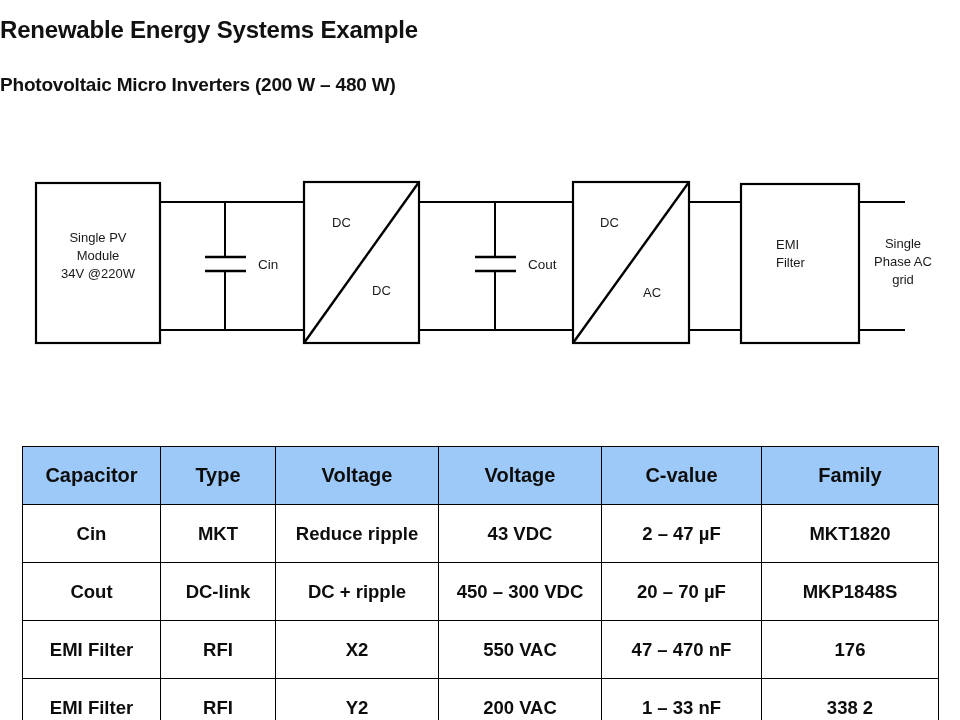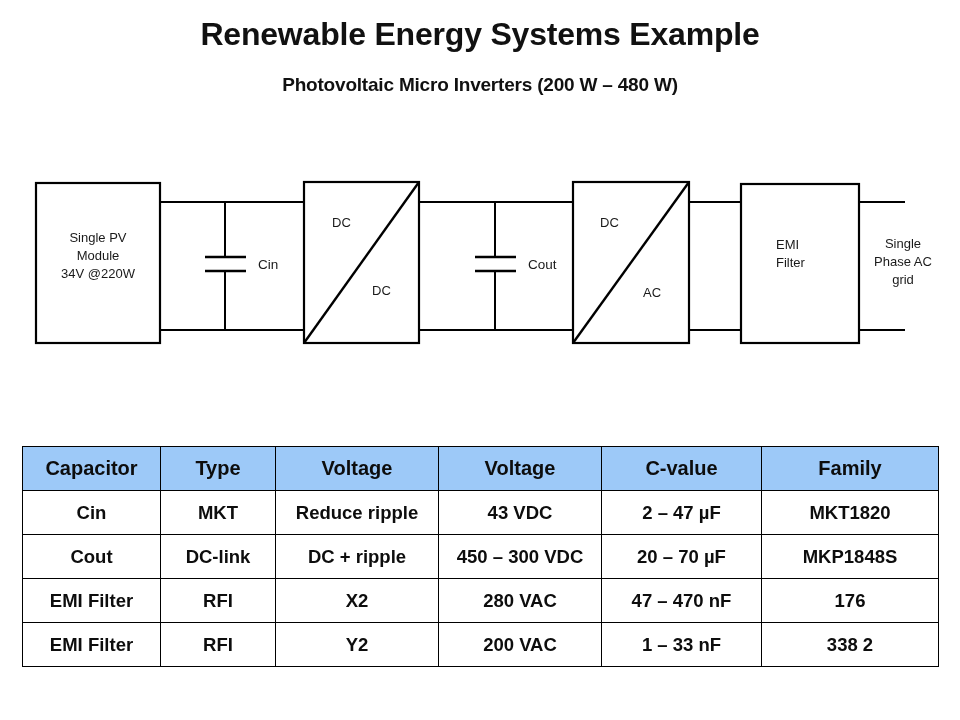--- a/index.html
+++ b/index.html
@@ -15,32 +15,31 @@
     font-family: "Liberation Sans", sans-serif;
     color: #000000;
   }
 
   
   #page-title {
     position: absolute;
     top: 16px;
     left: 0;
     width: 960px;
-    text-align: center;
-    font-size: 32px;
+    text-align: left;
+    font-size: 24px;
     font-weight: bold;
     letter-spacing: -0.2px;
     color: #111111;
   }
   #page-subtitle {
     position: absolute;
     top: 74px;
     left: 0;
     width: 960px;
-    text-align: center;
     font-size: 19px;
     font-weight: bold;
     letter-spacing: -0.2px;
     color: #111111;
   }
 
   
   #diagram {
     position: absolute;
     left: 0;
@@ -88,21 +87,21 @@
     width: 916px;
     border-collapse: collapse;
     table-layout: fixed;
   }
   #spec-table th,
   #spec-table td {
     border: 1.5px solid #000000;
     text-align: center;
     font-weight: bold;
     color: #0d0d0d;
-    padding: 0;
+    padding: 7px;
     height: 43px;
     line-height: 43px;
     white-space: nowrap;
     overflow: hidden;
   }
   #spec-table th {
     background: #9dc9f8;
     font-size: 20px;
   }
   #spec-table td {
@@ -214,21 +213,21 @@
       <td>DC-link</td>
       <td>DC + ripple</td>
       <td>450 – 300 VDC</td>
       <td>20 – 70 µF</td>
       <td>MKP1848S</td>
     </tr>
     <tr>
       <td>EMI Filter</td>
       <td>RFI</td>
       <td>X2</td>
-      <td>280 VAC</td>
+      <td>550 VAC</td>
       <td>47 – 470 nF</td>
       <td>176</td>
     </tr>
     <tr>
       <td>EMI Filter</td>
       <td>RFI</td>
       <td>Y2</td>
       <td>200 VAC</td>
       <td>1 – 33 nF</td>
       <td>338 2</td>

